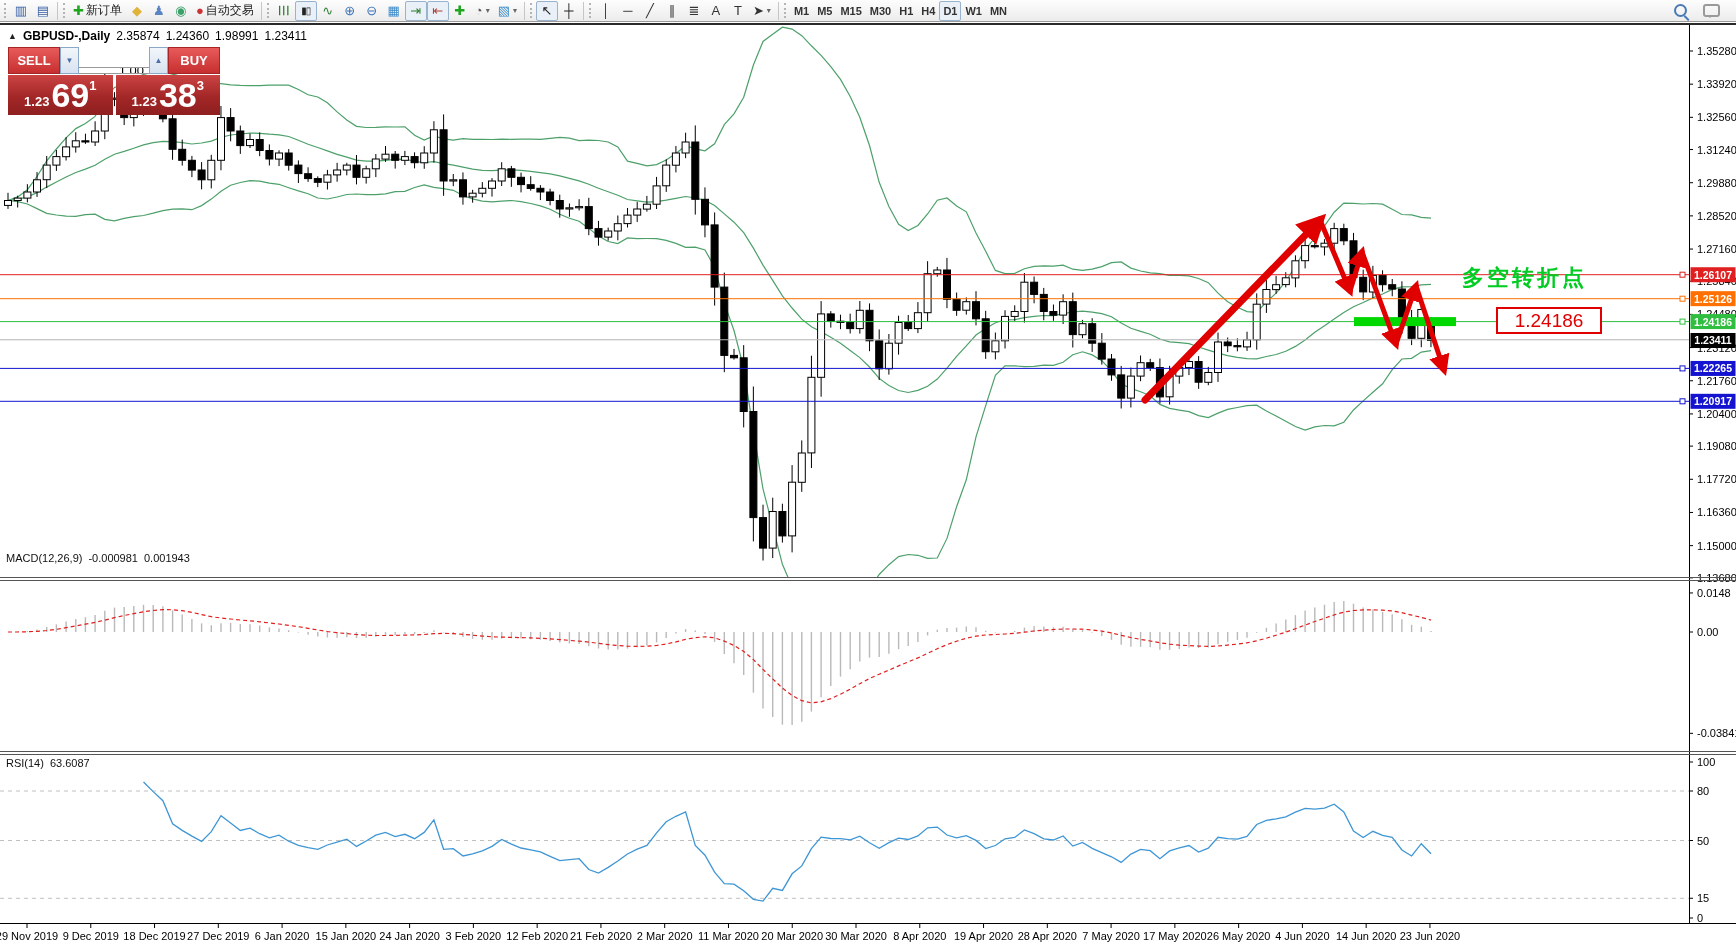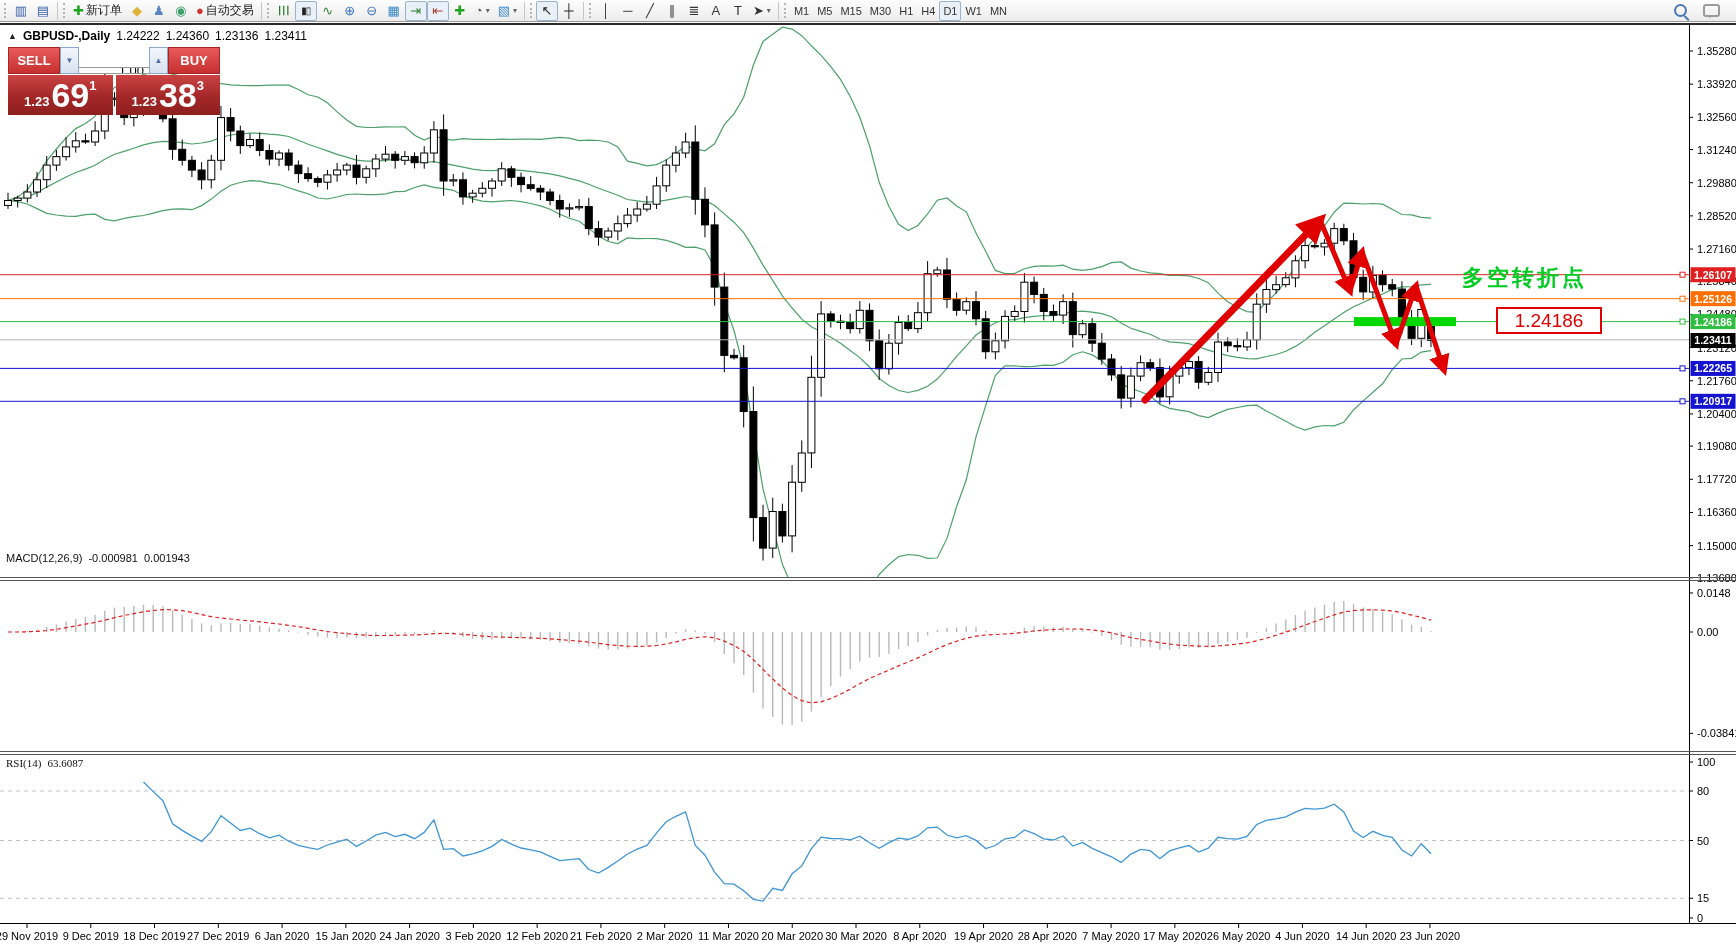--- a/index.html
+++ b/index.html
@@ -9,21 +9,21 @@
   
   #toolbar{position:absolute;top:0;left:0;width:1736px;height:22px;display:flex;align-items:center;
     background:linear-gradient(#fdfdfd,#ececec);border-bottom:1px solid #9a9a9a;padding:0 2px;box-sizing:border-box;}
   .tb-btn{height:20px;min-width:22px;display:inline-flex;align-items:center;justify-content:center;gap:2px;
     border:1px solid transparent;background:transparent;padding:0 3px;margin:0;cursor:default;font-family:inherit;}
   .tb-btn.pressed{background:#eaf0f8;border:1px solid #9ab3cc;border-radius:2px;}
   .tb-ic{font-size:13px;line-height:13px;}
   .tb-ic.small{font-size:10px;letter-spacing:-1px;}
   .tb-ic.rot{display:inline-block;transform:rotate(90deg);}
   .tb-lb{font-size:12px;color:#222;white-space:nowrap;text-align:center;}
-  .tb-tf{font-size:11px;font-weight:normal;color:#333;}
+  .tb-tf{font-size:11px;font-weight:bold;color:#333;}
   .tb-dd{font-size:8px;color:#666;margin-left:1px;}
   .tb-sep{width:1px;height:18px;background:#c6c6c6;margin:0 3px;flex:0 0 auto;}
   .tb-grip{width:0;height:15px;border-left:2px dotted #b4b4b4;margin:0 4px 0 2px;flex:0 0 auto;}
   .tb-right{margin-left:auto;display:flex;align-items:center;gap:8px;padding-right:10px;}
   .mag{position:relative;width:9px;height:9px;border:2px solid #4a7ab5;border-radius:50%;display:inline-block;}
   .mag::after{content:"";position:absolute;right:-5px;bottom:-4px;width:7px;height:2px;background:#4a7ab5;
     transform:rotate(45deg);border-radius:1px;}
   .bubble{position:relative;width:13px;height:9px;border:2px solid #9a9a9a;border-radius:3px;display:inline-block;}
   .bubble::after{content:"";position:absolute;left:2px;bottom:-6px;border:3px solid transparent;border-top-color:#9a9a9a;}
 
@@ -48,21 +48,21 @@
   .oc-vol input{flex:1;width:40px;border:1px solid #999;border-left:none;border-right:none;text-align:right;
     font-size:13px;padding:0 5px 0 0;font-family:inherit;outline:none;margin-top:20px;}
   .oc-prices{display:flex;height:40px;margin-top:1px;gap:3px;}
   .oc-price{flex:1;background:linear-gradient(#cc4343 0%,#a32727 55%,#8e1f1f 100%);color:#fff;display:flex;
     align-items:center;justify-content:center;}
   .oc-price .sm{font-size:13px;font-weight:bold;align-self:flex-end;margin:0 2px 6px 0;}
   .oc-price .big{font-size:34px;font-weight:bold;line-height:34px;}
   .oc-price .sup{font-size:13px;font-weight:bold;align-self:flex-start;margin-top:3px;}
 
   #macd-label{position:absolute;top:527px;left:6px;font-size:11px;color:#111;display:flex;gap:6px;}
-  #rsi-label{position:absolute;top:732px;left:6px;font-size:11px;color:#111;display:flex;gap:6px;font-family:Liberation Serif, serif;}
+  #rsi-label{position:absolute;top:732px;left:6px;font-size:11px;color:#111;display:flex;gap:6px;}
 
   #turning-point{position:absolute;top:238px;left:1462px;font-size:22px;font-weight:bold;color:#00cc22;
     letter-spacing:3px;white-space:nowrap;}
   #price-callout{position:absolute;top:282px;left:1496px;width:102px;height:23px;border:2px solid #e00000;
     background:#fff;color:#e00000;font-size:19px;text-align:center;line-height:23px;}
 </style>
 </head>
 <body>
 <div id="app">
 
@@ -821,23 +821,23 @@
           <line x1="0" y1="577.5" x2="1736" y2="577.5"></line>
           <line x1="0" y1="580.5" x2="1736" y2="580.5"></line>
           <line x1="0" y1="751.5" x2="1736" y2="751.5"></line>
           <line x1="0" y1="754.5" x2="1736" y2="754.5"></line>
         </g>
       </svg>
 
   <div id="title-line">
     <span id="collapse">▲</span>
     <span class="sym">GBPUSD-,Daily</span>
-    <span>1.24222</span>
+    <span>2.35874</span>
     <span>1.24360</span>
-    <span>1.23136</span>
+    <span>1.98991</span>
     <span>1.23411</span>
   </div>
 
   <div id="oneclick">
     <div class="oc-top">
       <button class="oc-sell">SELL</button>
       <div class="oc-vol">
         <button class="oc-step">▼</button>
         <input value="1.00" style="">
         <button class="oc-step">▲</button>

